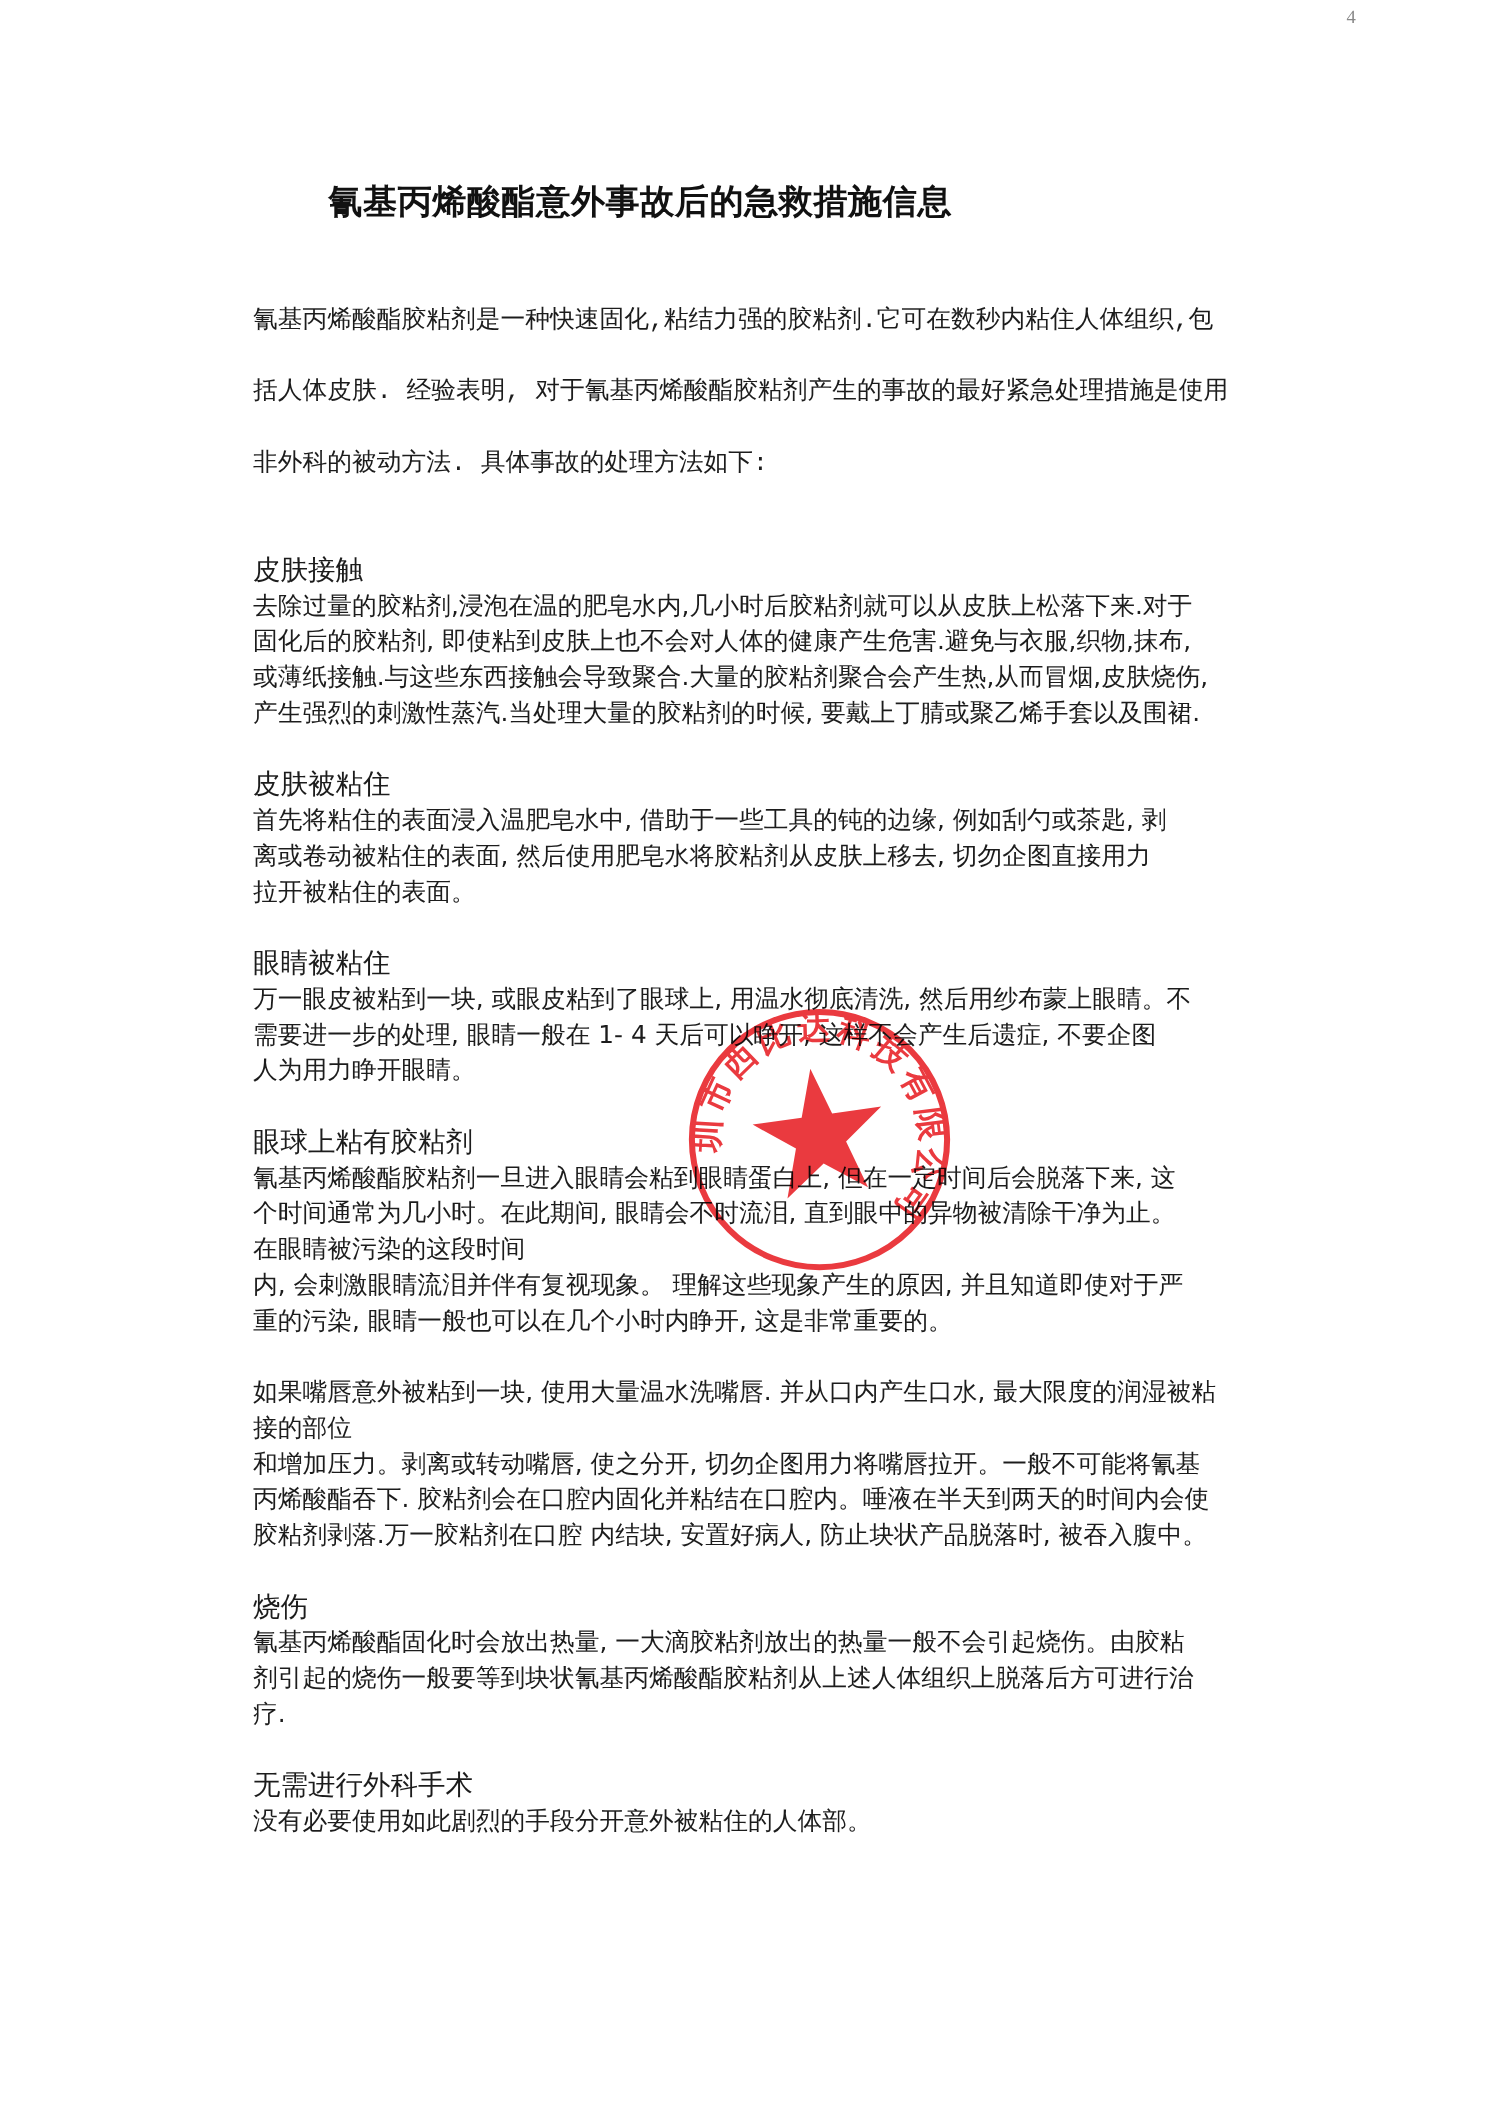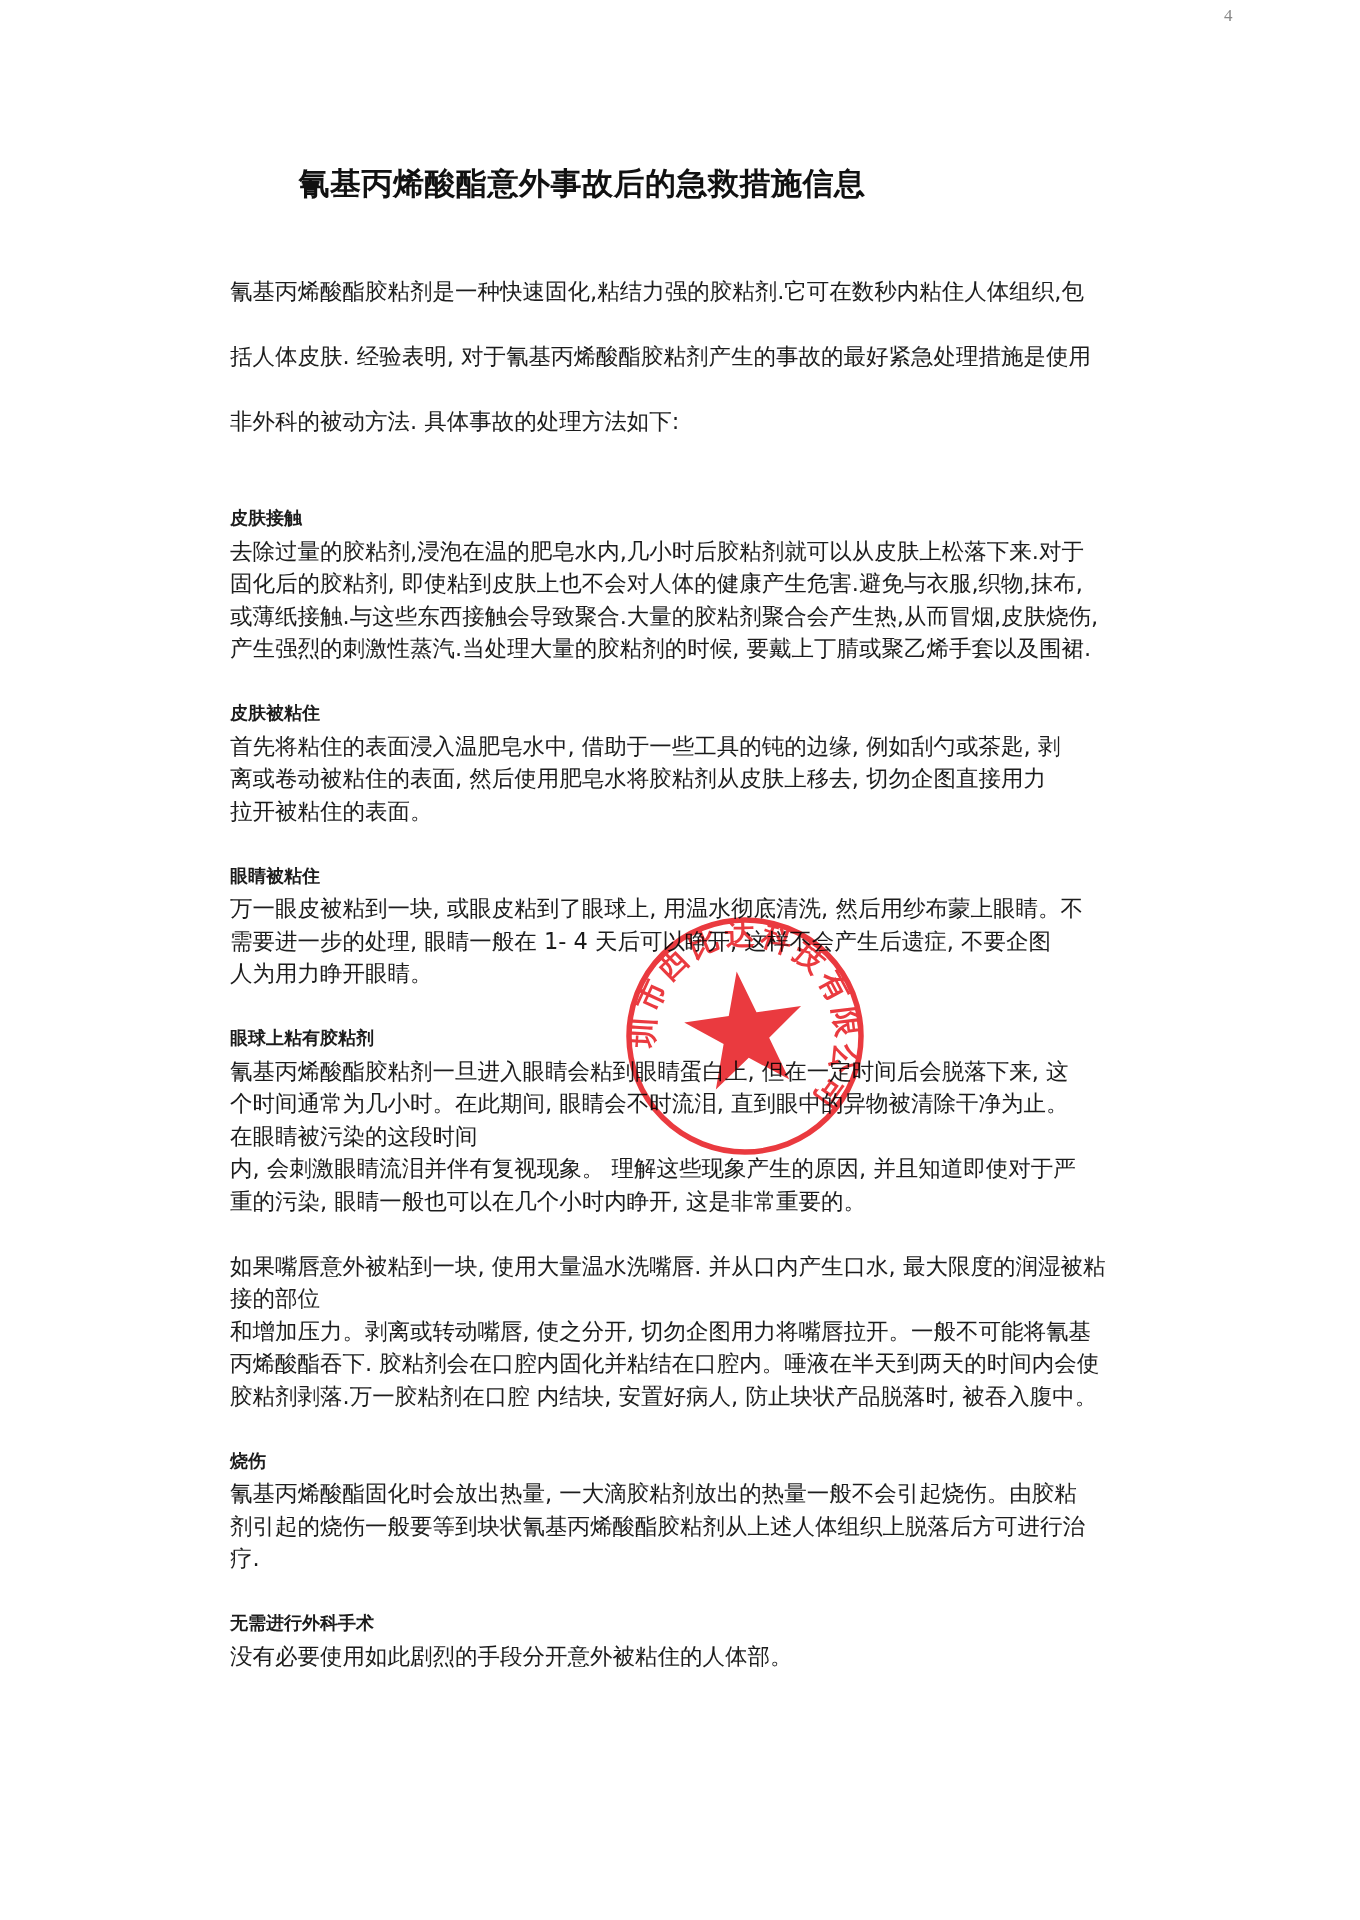--- a/index.html
+++ b/index.html
@@ -40,28 +40,29 @@
       top: 242px;
       left: 230px;
       width: 1000px;
       font-size: 22.5px;
       line-height: 32.5px;
       color: #1c1c1c;
     }
     .para {
       margin: 0;
       white-space: pre-line;
+      font-family: Liberation Mono, monospace;
     }
     .section {
       margin-top: 32.5px;
     }
     .section-heading {
       margin: 0;
-      font-weight: bold;
-      font-size: 18px;
+      font-weight: normal;
+      font-size: 25px;
       line-height: 32.5px;
     }
     .section-line {
       display: block;
       white-space: nowrap;
     }
     .stamp {
       position: absolute;
       left: 622px;
       top: 913px;

